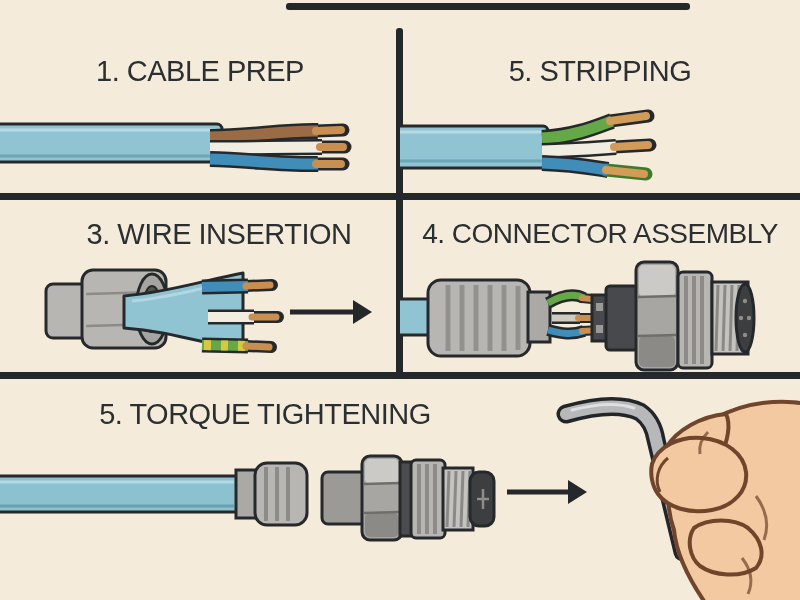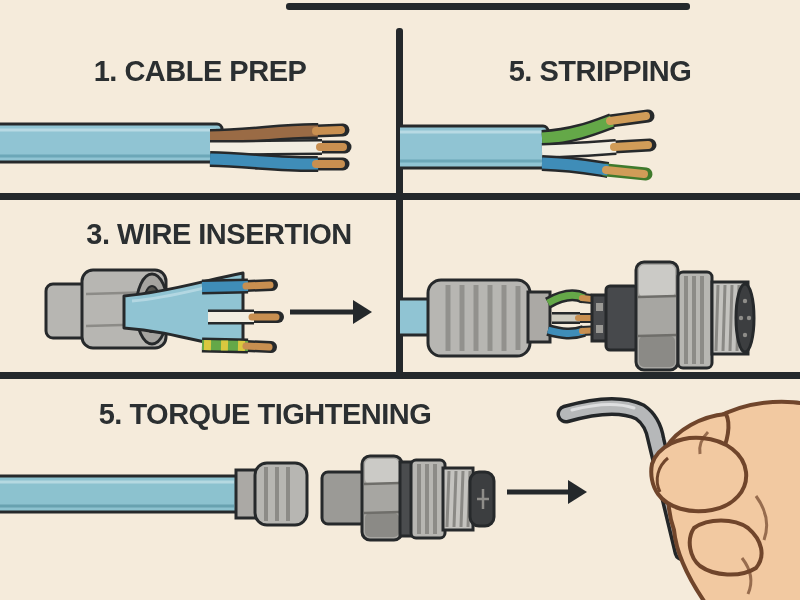--- a/index.html
+++ b/index.html
@@ -3,38 +3,39 @@
 <meta charset="utf-8">
 <style>
   html,body{margin:0;padding:0;background:#e8e0d2;}
   .poster{
     position:relative;width:800px;height:600px;overflow:hidden;
     background:#f5ebdb;
     font-family:"Liberation Sans","DejaVu Sans",sans-serif;
   }
   .divider{position:absolute;background:#24282b;border-radius:3px;}
   .panel-title{
-    position:absolute;color:#2b2f31;font-weight:bold;font-size:29px;
+    position:absolute;color:#2b2f31;font-weight:normal;font-size:29px;
     letter-spacing:-0.5px;text-align:center;white-space:nowrap;
   }
   svg{position:absolute;display:block;}
 </style>
 </head>
 <body>
 
 <div class="poster">
 
   <div class="divider" style="left:286px;top:3px;width:404px;height:7px;"></div>
   <div class="divider" style="left:0;top:193px;width:800px;height:7px;border-radius:0;"></div>
   <div class="divider" style="left:0;top:372px;width:800px;height:7px;border-radius:0;"></div>
   <div class="divider" style="left:396px;top:28px;width:7px;height:351px;"></div>
 
   <div class="panel-title" style="left:0;top:55px;width:400px;">1. CABLE PREP</div>
   <div class="panel-title" style="left:400px;top:55px;width:400px;">5. STRIPPING</div>
   <div class="panel-title" style="left:0;top:218px;width:400px;padding-left:19px;">3. WIRE INSERTION</div>
+  <div class="panel-title" style="left:400px;top:218px;width:400px;font-size:28px;">4. CONNECTOR ASSEMBLY</div>
   <div class="panel-title" style="left:0;top:398px;width:530px;">5. TORQUE TIGHTENING</div>
 
   <svg style="left:0;top:8px;" width="400" height="185" viewBox="0 0 400 185">
     <g>
       <rect x="-8" y="116" width="230" height="38" rx="5" fill="#90c4d3" stroke="#26292b" stroke-width="3"></rect>
       <path d="M-4 122 L216 122" stroke="#c2e0e8" stroke-width="3" opacity="0.8" fill="none"></path>
       <path d="M-4 148 L216 148" stroke="#63a0b1" stroke-width="3" opacity="0.8" fill="none"></path>
     </g>
     <g>
       <path d="M210 129 C250 129 285 122 318 123" stroke="#26292b" stroke-width="16" fill="none"></path>

